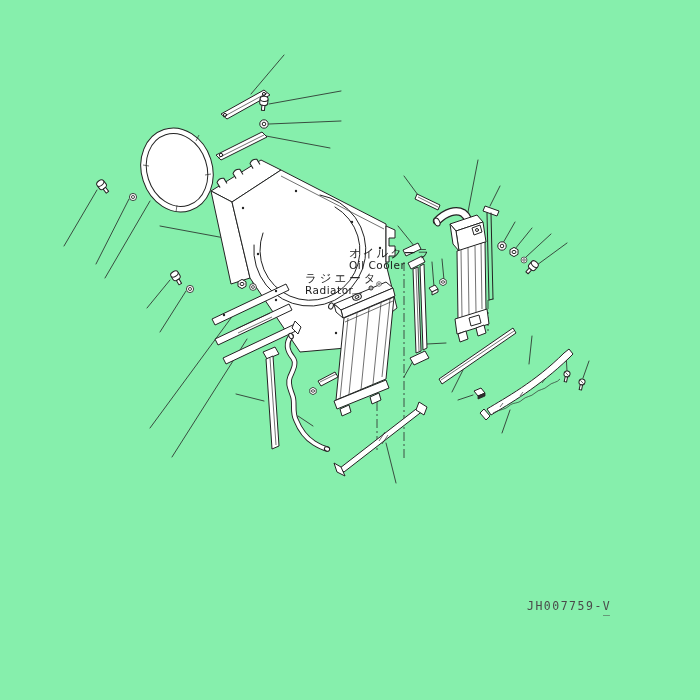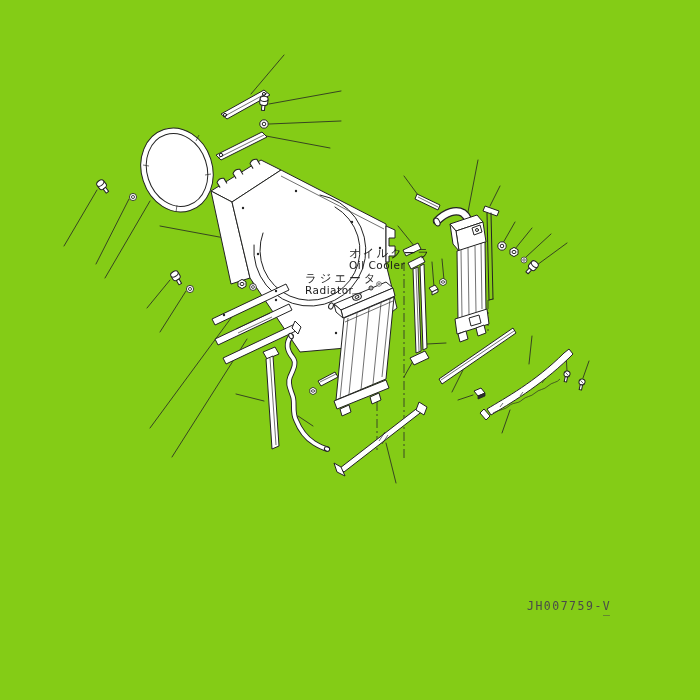--- a/index.html
+++ b/index.html
@@ -1,16 +1,16 @@
 <!DOCTYPE html>
 <html><head>
 <meta charset="utf-8">
 <style>
   html,body{margin:0;padding:0;background:#ffffff;}
-  .stage{position:relative;width:700px;height:700px;background:#84cc16;overflow:hidden;
+  .stage{position:relative;width:700px;height:700px;background:#86efac;overflow:hidden;
          font-family:"DejaVu Sans","Liberation Sans",sans-serif;}
   svg{display:block;}
   svg text{font-family:"DejaVu Sans","Liberation Sans",sans-serif;fill:#1a1a1a;}
   svg text.mono{font-family:"DejaVu Sans Mono","Liberation Mono",monospace;fill:#4a4a4a;}
   .ln{stroke:#232323;fill:none;stroke-width:0.8;stroke-linecap:round;}
   .pt{stroke:#232323;stroke-width:1;stroke-linejoin:round;stroke-linecap:round;fill:none;}
   .pf{stroke:#232323;stroke-width:1;stroke-linejoin:round;fill:#ffffff;}
   .thin{stroke:#232323;stroke-width:0.65;fill:none;}
   .dashdot{stroke:#2a2a2a;stroke-width:0.8;fill:none;stroke-dasharray:9 3 2 3;}
   .dot{fill:#232323;stroke:none;}

